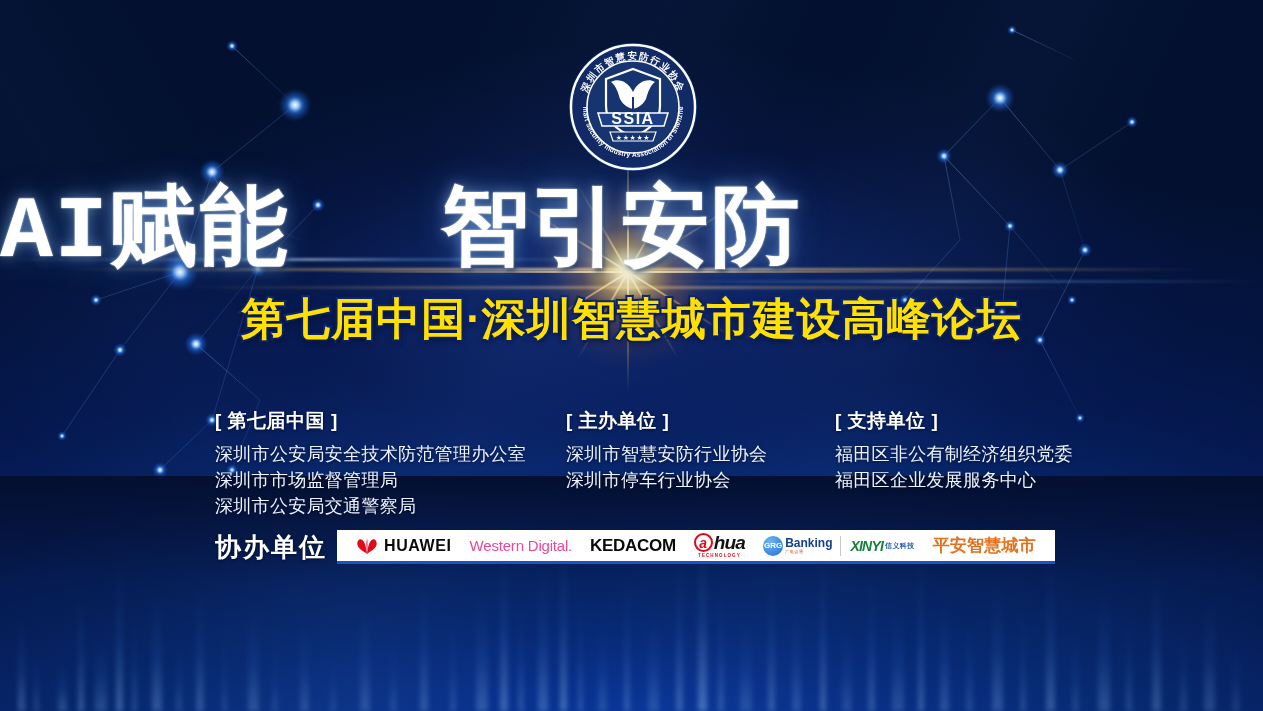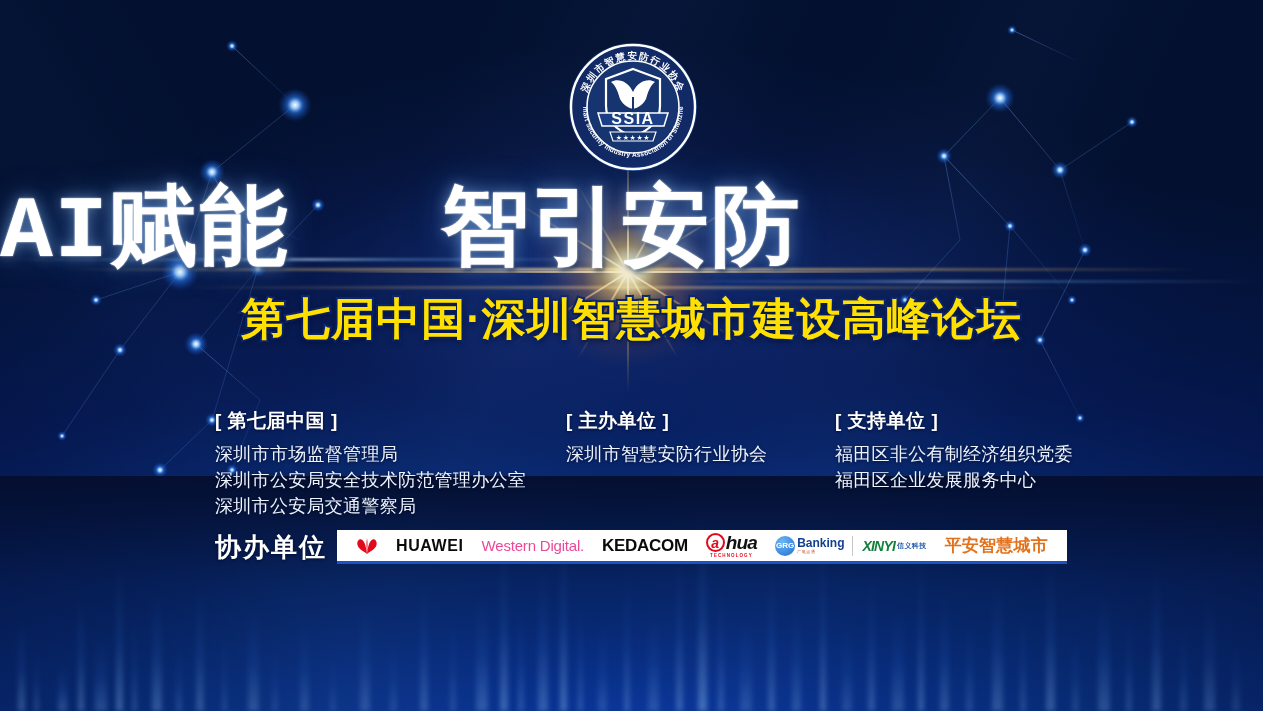--- a/index.html
+++ b/index.html
@@ -143,21 +143,21 @@
   }
   .logoitem {
     display:flex; align-items:center; justify-content:center;
     height:34px; padding:0 9px; position:relative;
   }
   .logoitem.sep::after {
     content:""; position:absolute; right:0; top:7px;
     width:1px; height:20px; background:#c9c9c9;
   }
 
-  .hw-wrap { display:flex; align-items:flex-end; gap:18px; }
+  .hw-wrap { display:flex; align-items:flex-end; gap:6px; }
   .hw-text { font-size:16px; font-weight:bold; color:#0a0a0a; letter-spacing:0.6px; }
   .wd-text { font-size:15px; font-weight:normal; color:#ec4899; letter-spacing:-0.2px; }
   .kd-text { font-size:17px; font-weight:bold; color:#0a0a0a; letter-spacing:-0.3px; }
 
   .dh-wrap { display:flex; flex-direction:column; align-items:center; line-height:1; }
   .dh-main { display:flex; align-items:center; }
   .dh-badge {
     width:19px; height:19px; border-radius:50%;
     border:2.5px solid #e2091b; color:#e2091b;
     font-size:14px; font-weight:bold; font-style:italic;
@@ -378,28 +378,29 @@
     <span class="gap"></span>
     <span>智引安防</span>
   </div>
 
   <div class="subtitle">第七届中国·深圳智慧城市建设高峰论坛</div>
 
   <div class="orgs">
 
     <div class="orgcol c1">
       <div class="orghead">[ 第七届中国 ]</div>
+      <div class="orgline">深圳市公安局安全技术防范管理办公室</div>
       <div class="orgline">深圳市市场监督管理局</div>
-      <div class="orgline">深圳市公安局安全技术防范管理办公室</div>
       <div class="orgline">深圳市公安局交通警察局</div>
     </div>
 
     <div class="orgcol c2">
       <div class="orghead">[ 主办单位 ]</div>
       <div class="orgline">深圳市智慧安防行业协会</div>
+      <div class="orgline">深圳市停车行业协会</div>
     </div>
 
     <div class="orgcol c3">
       <div class="orghead">[ 支持单位 ]</div>
       <div class="orgline">福田区非公有制经济组织党委</div>
       <div class="orgline">福田区企业发展服务中心</div>
     </div>
   </div>
 
   <div class="sponsorrow">

